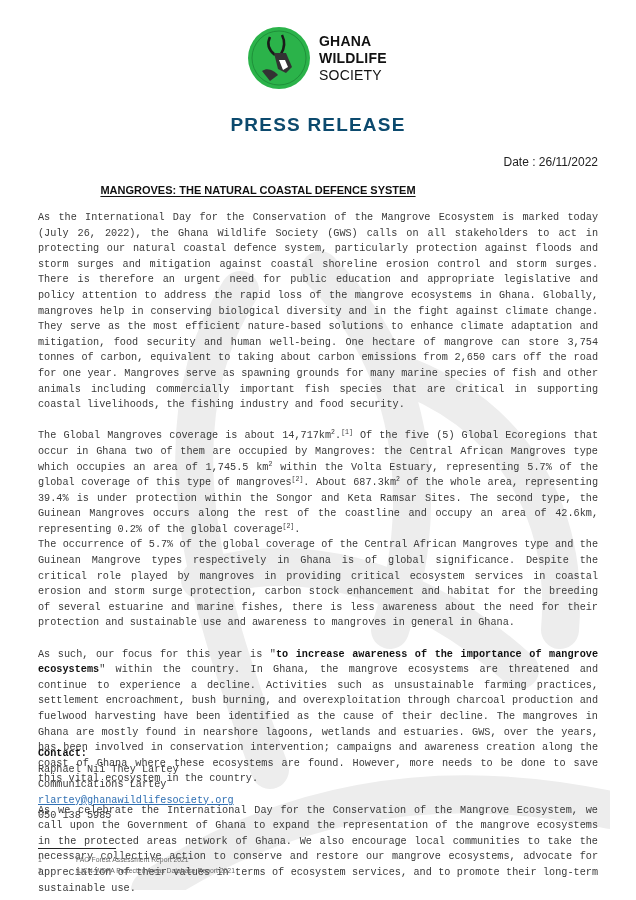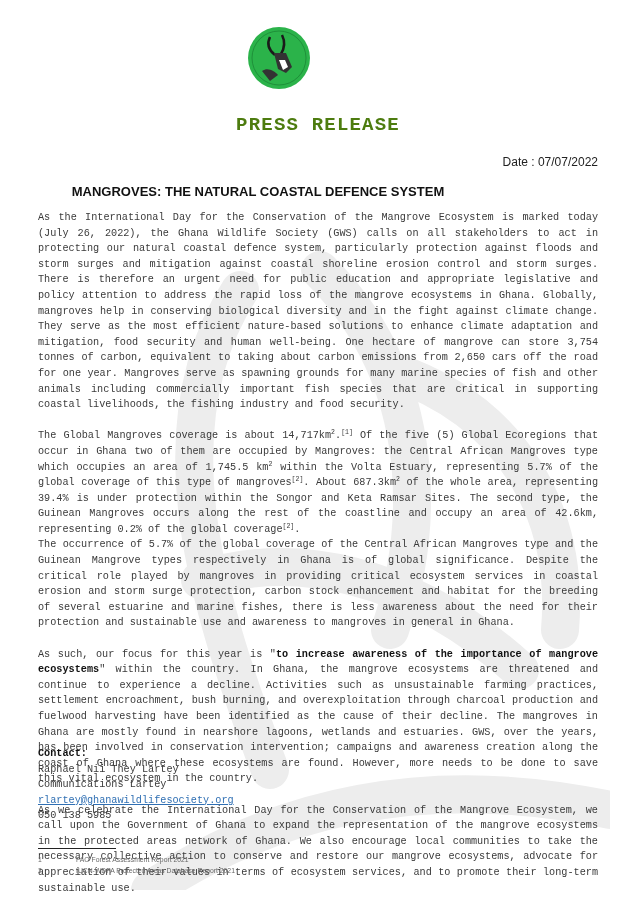--- a/index.html
+++ b/index.html
@@ -23,29 +23,29 @@
       position: relative; overflow: hidden;
     }
     .logo-text {
       margin-left: 9px; font-weight: bold; font-size: 14px; line-height: 17px;
       color: #111; letter-spacing: 0.2px;
     }
     .logo-text .light { font-weight: normal; }
 
     .title {
       position: absolute; left: 0; width: 636px; top: 114px; text-align: center;
-      font-size: 19px; font-weight: 900; letter-spacing: 1.2px; color: #4d7c0f;
-      font-family: Liberation Mono, monospace;
+      font-size: 19px; font-weight: 900; letter-spacing: 1.2px; color: #0c4a6e;
+      font-family: Liberation Sans, sans-serif;
     }
     .date {
       position: absolute; right: 38px; top: 155px; font-size: 12px; color: #222;
     }
     .headline {
       position: absolute; left: 0; width: 516px; top: 184px; text-align: center;
-      font-size: 13px; font-weight: bold; color: #111; 
+      font-size: 11px; font-weight: bold; color: #111; text-decoration: underline;
       text-underline-offset: 2px;
     }
     .body {
       position: absolute; left: 38px; width: 560px; top: 210px;
       font-size: 10.2px; line-height: 15.6px; text-align: justify; color: #3a3a3a; font-family: Liberation Mono, monospace;
     }
     .body p { margin: 0 0 15.6px 0; }
     .body p.tight { margin-bottom: 0; }
     .body sup { font-size: 6.5px; line-height: 0; vertical-align: 4px; }
     .body b { color: #111; }
@@ -86,24 +86,29 @@
     <div class="logo-circle">
       <svg width="62" height="62" viewBox="0 0 62 62">
         <path d="M22 10 C 18 18, 22 24, 27 28" stroke="#1a1a1a" stroke-width="2.5" fill="none"></path>
         <path d="M34 8 C 38 16, 36 22, 33 27" stroke="#1a1a1a" stroke-width="2.5" fill="none"></path>
         <path d="M26 26 L 38 26 L 44 40 L 38 46 L 30 42 Z" fill="#333"></path>
         <path d="M31 33 L 37 33 L 40 40 L 35 43 Z" fill="#fff"></path>
         <path d="M14 44 C 20 40, 26 44, 30 48 L 22 54 Z" fill="#333"></path>
         <circle cx="31" cy="31" r="27" fill="none" stroke="#1f8f3a" stroke-width="1"></circle>
       </svg>
     </div>
+    <div class="logo-text">
+      <div>GHANA</div>
+      <div>WILDLIFE</div>
+      <div class="light">SOCIETY</div>
+    </div>
   </div>
 
   <div class="title">PRESS RELEASE</div>
-  <div class="date">Date : 07/07/2022</div>
+  <div class="date">Date : 26/11/2022</div>
   <div class="headline">MANGROVES: THE NATURAL COASTAL DEFENCE SYSTEM</div>
 
   <div class="body">
     <p>As the International Day for the Conservation of the Mangrove Ecosystem is marked today (July 26, 2022), the Ghana Wildlife Society (GWS) calls on all stakeholders to act in protecting our natural coastal defence system, particularly protection against floods and storm surges and mitigation against coastal shoreline erosion control and storm surges. There is therefore an urgent need for public education and appropriate legislative and policy attention to address the rapid loss of the mangrove ecosystems in Ghana. Globally, mangroves help in conserving biological diversity and in the fight against climate change. They serve as the most efficient nature-based solutions to enhance climate adaptation and mitigation, food security and human well-being. One hectare of mangrove can store 3,754 tonnes of carbon, equivalent to taking about carbon emissions from 2,650 cars off the road for one year. Mangroves serve as spawning grounds for many marine species of fish and other animals including commercially important fish species that are critical in supporting coastal livelihoods, the fishing industry and food security.</p>
 
     <p class="tight"><span>The Global Mangroves coverage is about 14,717km</span><sup>2</sup><span>.</span><sup>[1]</sup><span> Of the five (5) Global Ecoregions that occur in Ghana two of them are occupied by Mangroves: the Central African Mangroves type which occupies an area of 1,745.5 km</span><sup>2</sup><span> within the Volta Estuary, representing 5.7% of the global coverage of this type of mangroves</span><sup>[2]</sup><span>. About 687.3km</span><sup>2</sup><span> of the whole area, representing 39.4% is under protection within the Songor and Keta Ramsar Sites. The second type, the Guinean Mangroves occurs along the rest of the coastline and occupy an area of 42.6km, representing 0.2% of the global coverage</span><sup>[2]</sup><span>.</span></p>
 
     <p>The occurrence of 5.7% of the global coverage of the Central African Mangroves type and the Guinean Mangrove types respectively in Ghana is of global significance. Despite the critical role played by mangroves in providing critical ecosystem services in coastal erosion and storm surge protection, carbon stock enhancement and habitat for the breeding of several estuarine and marine fishes, there is less awareness about the need for their protection and sustainable use and awareness to mangroves in general in Ghana.</p>
 
     <p><span>As such, our focus for this year is "</span><b>to increase awareness of the importance of mangrove ecosystems</b><span>" within the country. In Ghana, the mangrove ecosystems are threatened and continue to experience a decline. Activities such as unsustainable farming practices, settlement encroachment, bush burning, and overexploitation through charcoal production and fuelwood harvesting have been identified as the cause of their decline. The mangroves in Ghana are mostly found in nearshore lagoons, wetlands and estuaries. GWS, over the years, has been involved in conservation intervention; campaigns and awareness creation along the coast of Ghana where these ecosystems are found. However, more needs to be done to save this vital ecosystem in the country.</span></p>

